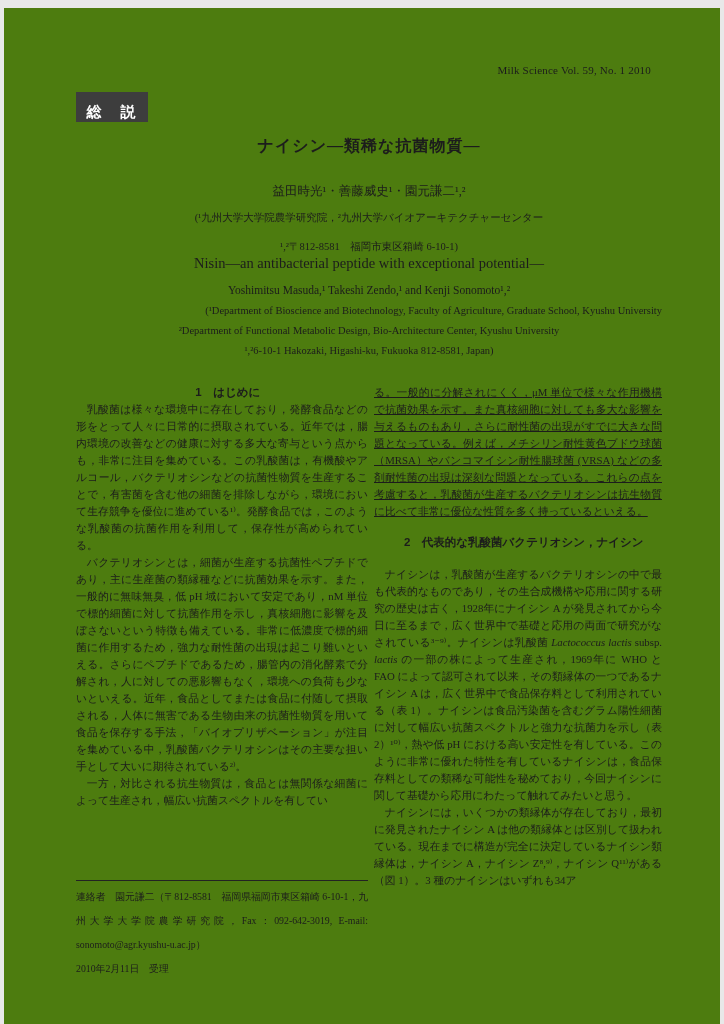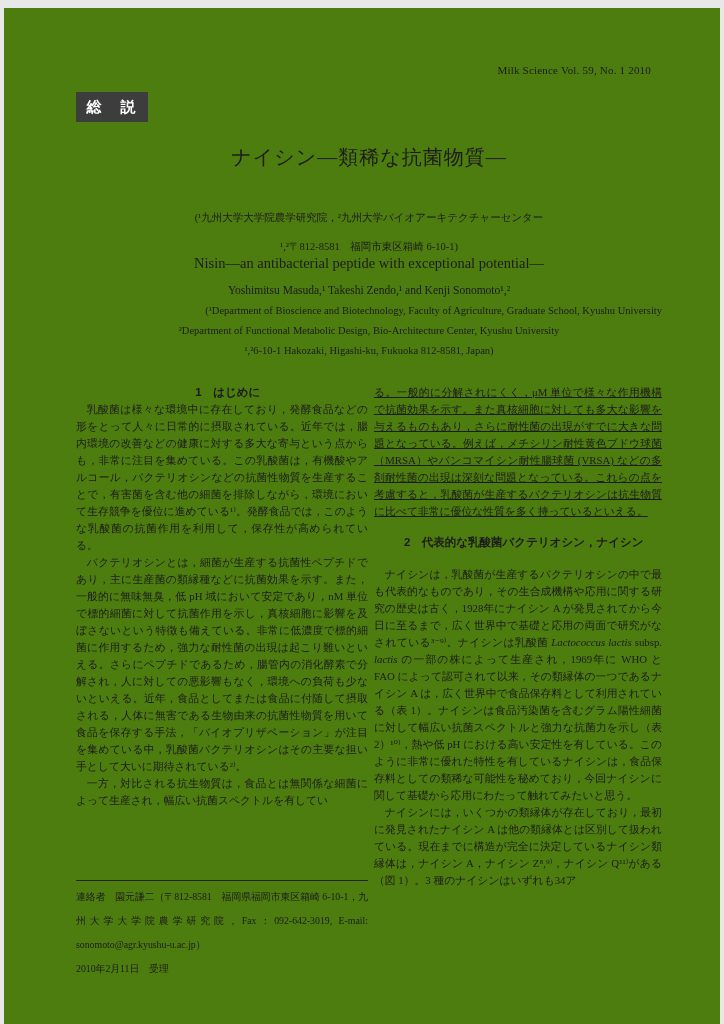--- a/index.html
+++ b/index.html
@@ -14,26 +14,26 @@
     box-sizing:border-box;
   }
   .journal-line{
     position:absolute;top:56px;right:69px;
     font-size:11px;letter-spacing:.2px;
   }
   .category-badge{
     position:absolute;left:72px;top:84px;
     width:72px;height:30px;
     background:#3d3d3d;color:#ffffff;
-    display:flex;align-items:center;justify-content:center;
+    display:flex;align-items:flex-end;justify-content:center;
     font-family:"Liberation Sans","DejaVu Sans",sans-serif;
     font-weight:bold;font-size:15px;letter-spacing:2px;
   }
   .center-band{position:absolute;left:72px;width:586px;text-align:center;}
-  .title-jp{top:136px;font-size:20px;font-weight:400;letter-spacing:1px;}
+  .title-jp{top:128px;font-size:16px;font-weight:700;letter-spacing:1px;}
   .authors-jp{top:175px;font-size:12.5px;}
   .affil-jp-1{top:203px;font-size:10.5px;}
   .affil-jp-2{top:232px;font-size:10.5px;}
   .title-en{top:247px;font-size:14.5px;}
   .authors-en{top:276px;font-size:11.5px;}
   .affil-en-1{top:297px;font-size:10.5px;text-align:right;}
   .affil-en-2{top:317px;font-size:10.5px;}
   .affil-en-3{top:337px;font-size:10.5px;text-align:center;}
   .col{
     position:absolute;top:376px;
@@ -64,20 +64,21 @@
 
 <div class="page">
 
   <div class="journal-line">Milk Science Vol. 59, No. 1 2010</div>
 
   <div class="category-badge">
     <span>総　説</span>
   </div>
 
   <div class="center-band title-jp">ナイシン―類稀な抗菌物質―</div>
+  <div class="center-band authors-jp">益田時光¹・善藤威史¹・園元謙二¹,²</div>
   <div class="center-band affil-jp-1">(¹九州大学大学院農学研究院，²九州大学バイオアーキテクチャーセンター</div>
   <div class="center-band affil-jp-2">¹,²〒812-8581　福岡市東区箱崎 6-10-1)</div>
 
   <div class="center-band title-en">Nisin—an antibacterial peptide with exceptional potential—</div>
   <div class="center-band authors-en">Yoshimitsu Masuda,¹ Takeshi Zendo,¹ and Kenji Sonomoto¹,²</div>
   <div class="center-band affil-en-1">(¹Department of Bioscience and Biotechnology, Faculty of Agriculture, Graduate School, Kyushu University</div>
   <div class="center-band affil-en-2">²Department of Functional Metabolic Design, Bio-Architecture Center, Kyushu University</div>
   <div class="center-band affil-en-3">¹,²6-10-1 Hakozaki, Higashi-ku, Fukuoka 812-8581, Japan)</div>
 
   <div class="col col-left">

